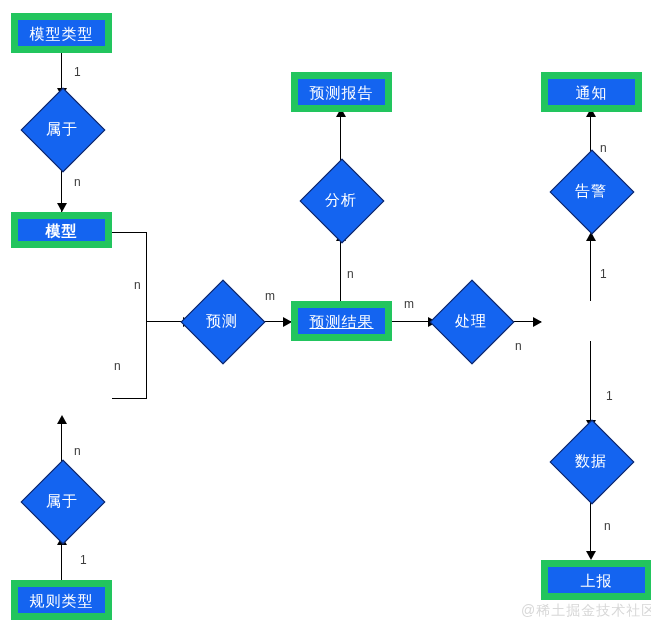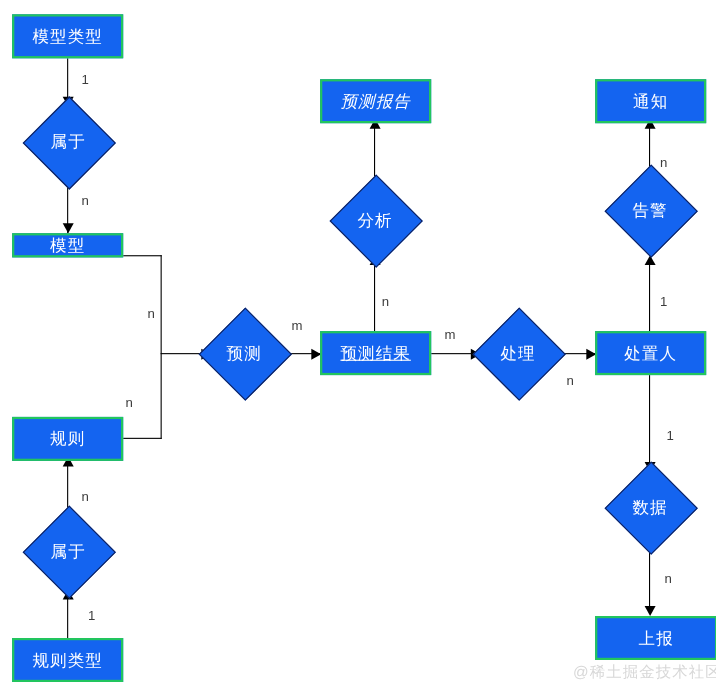--- a/index.html
+++ b/index.html
@@ -15,21 +15,21 @@
     width: 651px;
     height: 631px;
     background: #ffffff;
     overflow: hidden;
   }
   
   .entity {
     position: absolute;
     box-sizing: border-box;
     background: #1464F0;
-    border: 2px solid #22c55e;
+    border: 7px solid #22c55e;
     display: flex;
     align-items: center;
     justify-content: center;
     color: #ffffff;
     font-size: 15px;
     letter-spacing: 1px;
     line-height: 1;
     white-space: nowrap;
   }
   
@@ -157,33 +157,31 @@
   <div class="arrow down" style="left:586px; top:551px;"></div>
 
   <div class="line v" style="left:61px; top:419px; height:44px;"></div>
   <div class="arrow up" style="left:57px; top:415px;"></div>
 
   <div class="line v" style="left:61px; top:540px; height:40px;"></div>
   <div class="arrow up" style="left:57px; top:536px;"></div>
 
   <div class="entity" style="left:11px; top:13px; width:101px; height:40px;">模型类型</div>
 
-  <div class="entity" style="left:11px; top:212px; width:101px; height:22px;">模型</div>
-
-  <div class="entity" style="left:11px; top:379px; width:101px; height:40px;">规则</div>
+  <div class="entity" style="left:11px; top:212px; width:101px; height:36px;font-weight:bold;">模型</div>
+
 
   <div class="entity" style="left:11px; top:580px; width:101px; height:40px;">规则类型</div>
 
-  <div class="entity" style="left:291px; top:72px; width:101px; height:40px;font-style:italic;">预测报告</div>
+  <div class="entity" style="left:291px; top:72px; width:101px; height:40px;">预测报告</div>
 
   <div class="entity" style="left:291px; top:301px; width:101px; height:40px;text-decoration:underline;">预测结果</div>
 
   <div class="entity" style="left:541px; top:72px; width:101px; height:40px;">通知</div>
 
-  <div class="entity" style="left:541px; top:301px; width:101px; height:40px;">处置人</div>
 
   <div class="entity" style="left:541px; top:560px; width:111px; height:40px;">上报</div>
 
   <div class="rel" style="left:20px; top:87px; width:84px; height:84px;">
     <div class="shape"></div>
     <div class="rel-label">属于</div>
   </div>
 
   <div class="rel" style="left:20px; top:459px; width:84px; height:84px;">
     <div class="shape"></div>

